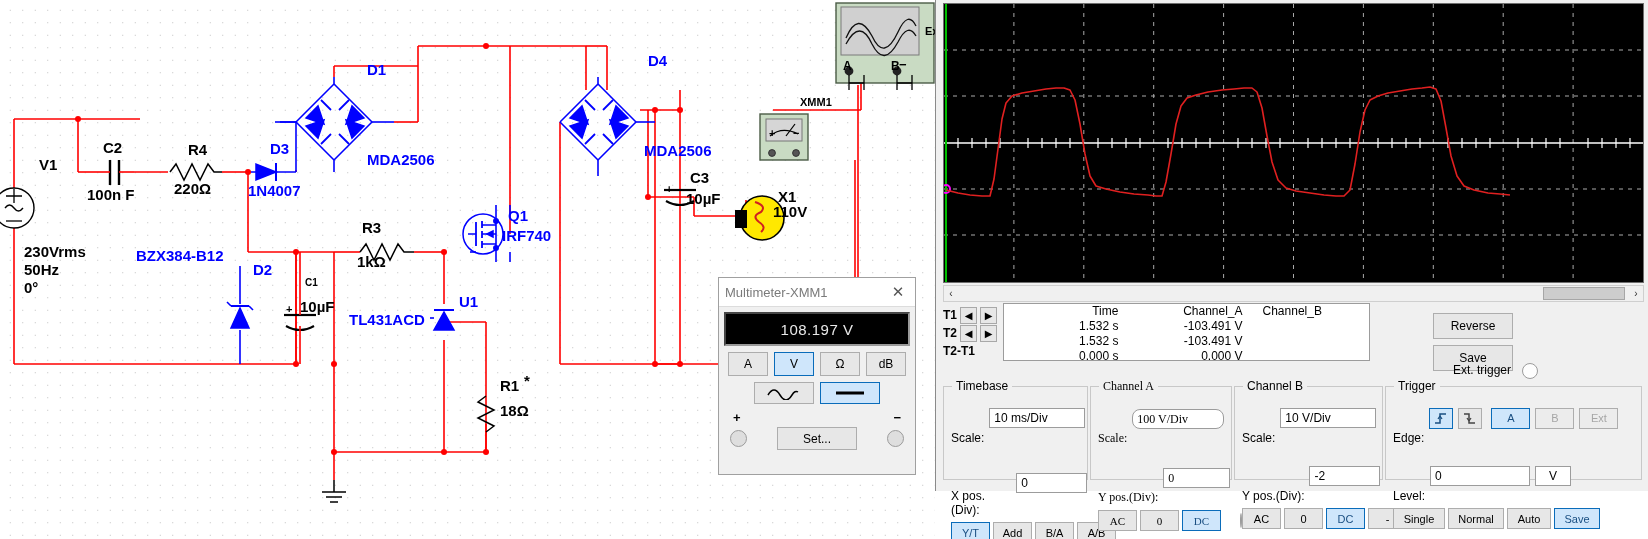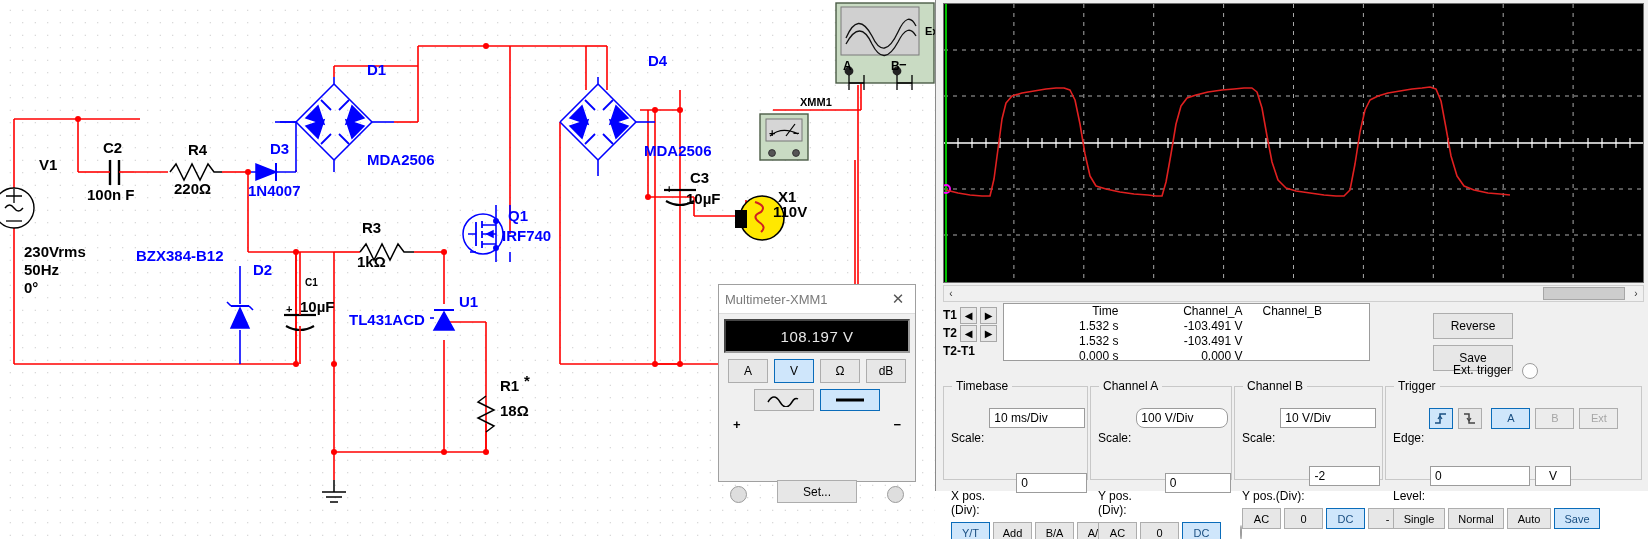--- a/index.html
+++ b/index.html
@@ -17,21 +17,21 @@
     background-size:12.5px 12.5px;
     background-position:4px 4px;
   }
   #schematic svg{position:absolute;left:0;top:0;}
   .lbl{position:absolute;font-family:"Liberation Sans",sans-serif;font-weight:bold;white-space:pre;line-height:1.15;}
   .lbl.blk{color:#000;}
   .lbl.blu{color:#0000ff;}
 
   
   #mm{
-    position:absolute;left:718px;top:284px;width:196px;height:196px;
+    position:absolute;left:718px;top:277px;width:196px;height:196px;
     background:#f0f0f0;border:1px solid #a0a0a0;
     box-shadow:0 0 0 0 rgba(0,0,0,0);
   }
   #mm-title{
     height:28px;background:#ffffff;border-bottom:1px solid #dcdcdc;
     display:flex;align-items:center;padding:0 6px;
   }
   #mm-title .t{font-size:13px;color:#7a7a7a;flex:1;}
   #mm-close{width:22px;height:22px;display:flex;align-items:center;justify-content:center;
     color:#555;font-size:15px;cursor:pointer;}
@@ -41,21 +41,21 @@
   }
   #mm-body{padding:6px 5px;}
   .mm-row{display:flex;justify-content:center;gap:6px;margin-bottom:6px;}
   .mm-btn{
     width:38px;height:22px;border:1px solid #adadad;background:#e7e7e7;color:#000;
     display:flex;align-items:center;justify-content:center;font-size:12px;cursor:pointer;
   }
   .mm-btn.sel{background:#cfe6fb;border:1px solid #0a6cba;}
   .mm-wave{width:58px;height:20px;}
   .mm-wave svg{display:block;}
-  .mm-bottom{display:flex;align-items:flex-end;justify-content:space-between;padding:2px 6px 0 6px;margin-top:46px;}
+  .mm-bottom{display:flex;align-items:center;justify-content:space-between;padding:2px 6px 0 6px;}
   .mm-set{
     width:78px;height:21px;border:1px solid #adadad;background:#e7e7e7;
     display:flex;align-items:center;justify-content:center;font-size:12px;cursor:pointer;
   }
   .mm-jack{width:15px;height:15px;border-radius:50%;background:#dedede;border:1px solid #9b9b9b;}
   .mm-plusrow{display:flex;justify-content:space-between;padding:0 9px;font-size:13px;font-weight:bold;}
 
   
   #scope{
     position:absolute;left:935px;top:0;width:713px;height:491px;
@@ -588,21 +588,21 @@
       <span class="fld" style="width:63px;">0</span>
     </div>
     <div class="btn-row">
       <span class="tbtn sel">Y/T</span>
       <span class="tbtn">Add</span>
       <span class="tbtn">B/A</span>
       <span class="tbtn">A/B</span>
     </div>
   </div>
 
-  <div class="group" style="left:154px;top:386px;width:140px;height:92px;">
+  <div class="group" style="left:154px;top:386px;width:140px;height:92px;font-family:Liberation Serif, serif;">
     <span class="legend">Channel A</span>
     <div class="fld-row">
       <span class="fld-lbl">Scale:</span>
       <span class="fld" style="width:82px;border-radius:8px;">100  V/Div</span>
     </div>
     <div class="fld-row">
       <span class="fld-lbl">Y pos.(Div):</span>
       <span class="fld" style="width:57px;">0</span>
     </div>
     <div class="btn-row" style="align-items:center;">

